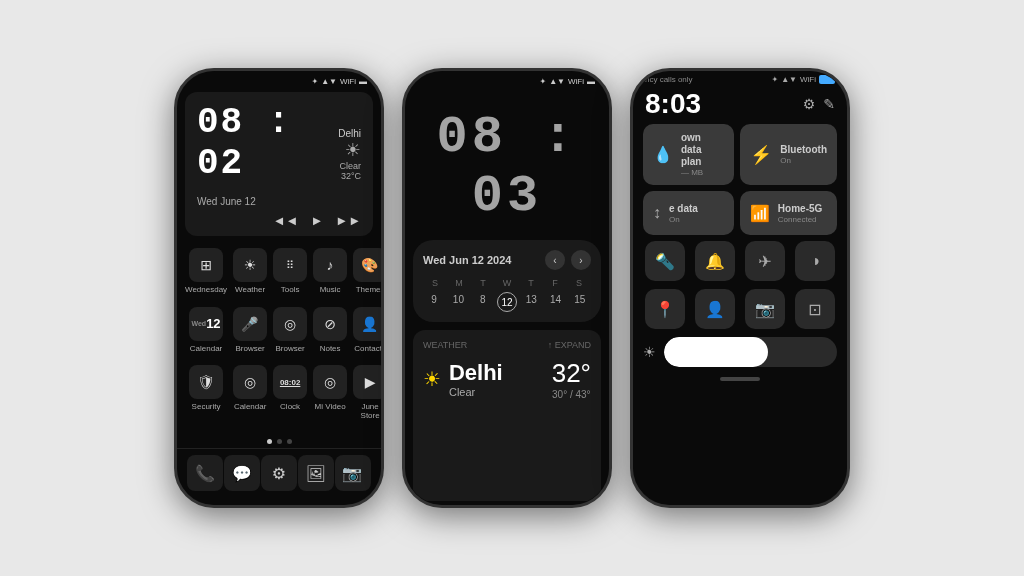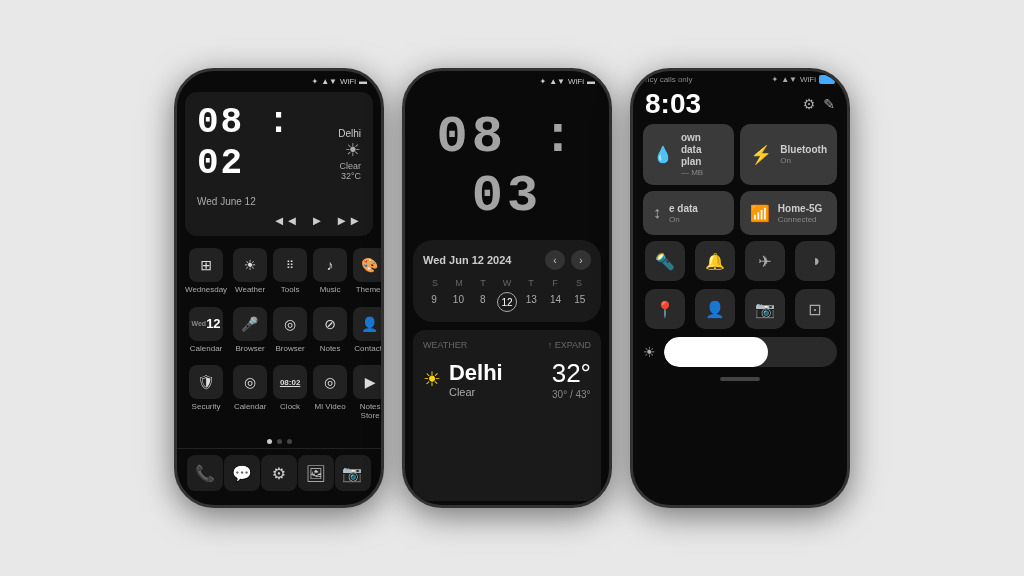--- a/index.html
+++ b/index.html
@@ -398,21 +398,21 @@
       <div class="app-item">
         <div class="app-icon" style="font-size:8px;font-weight:700;text-decoration:underline;">08:02</div>
         <div class="app-label">Clock</div>
       </div>
       <div class="app-item">
         <div class="app-icon">◎</div>
         <div class="app-label">Mi Video</div>
       </div>
       <div class="app-item">
         <div class="app-icon">▶</div>
-        <div class="app-label">Notes Store</div>
+        <div class="app-label">June Store</div>
       </div>
     </div>
 
     <div class="p1-dots">
       <div class="dot active"></div>
       <div class="dot"></div>
       <div class="dot"></div>
     </div>
 
     <div class="p1-dock">

